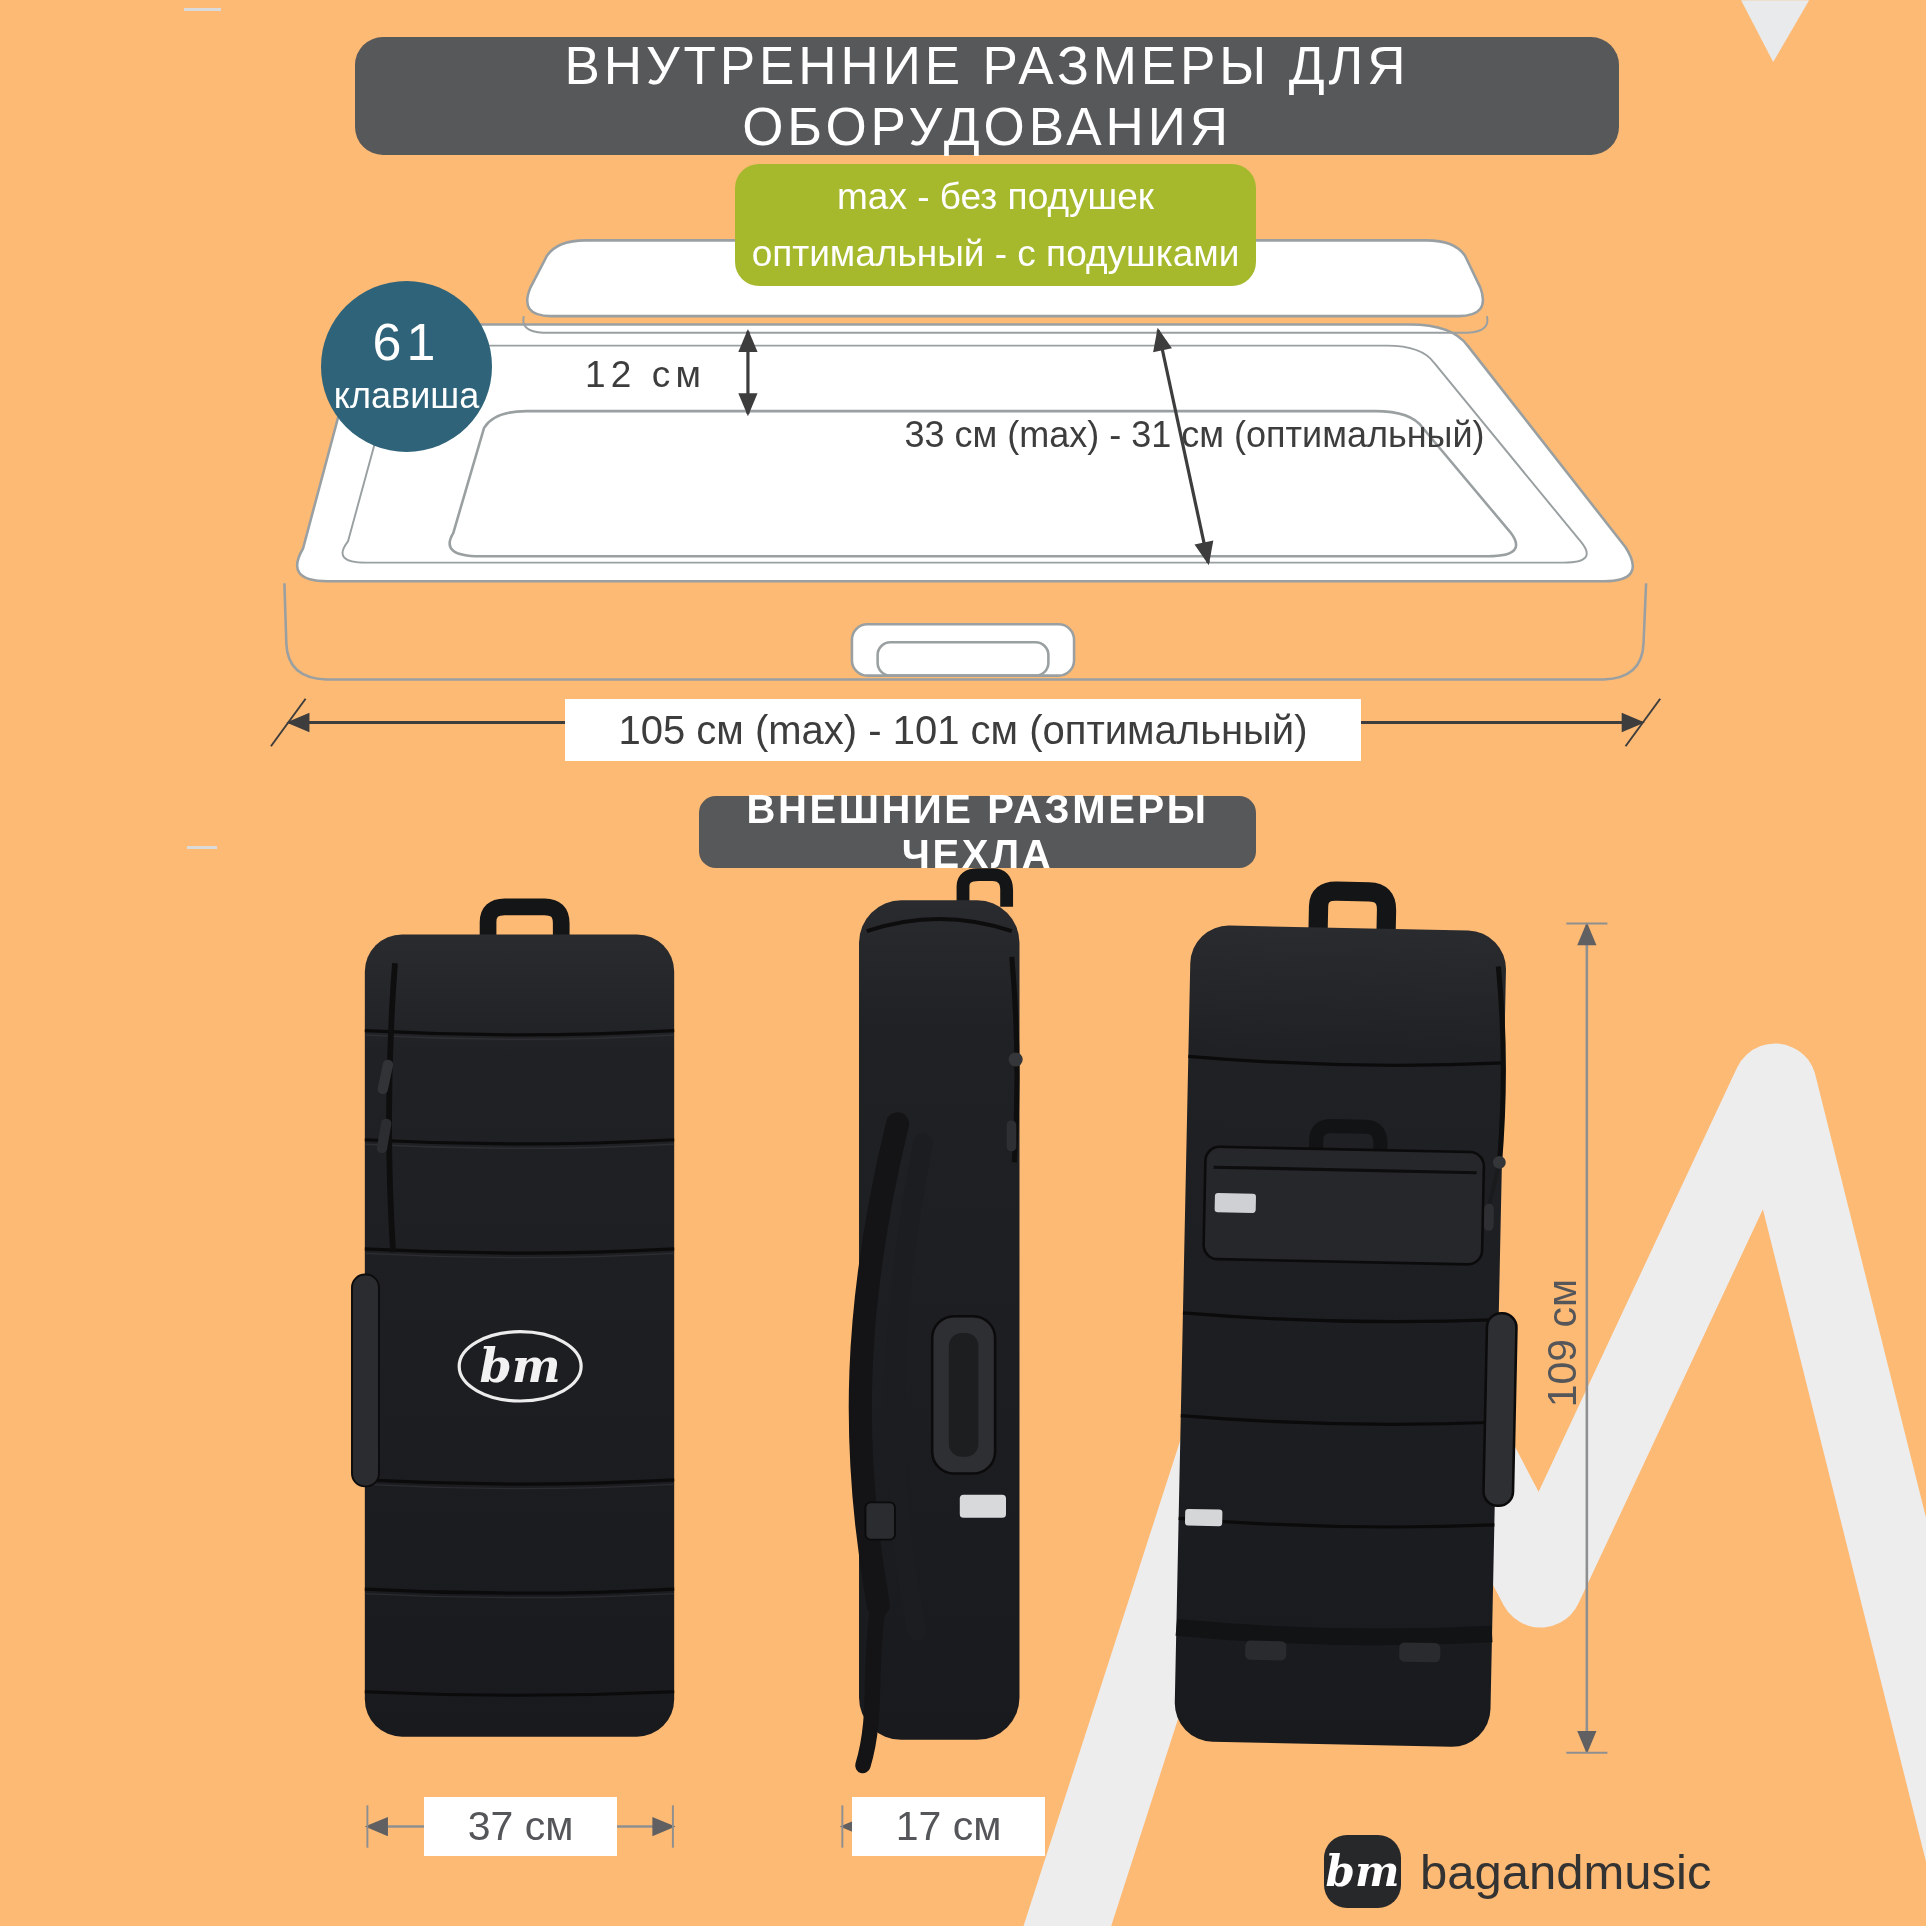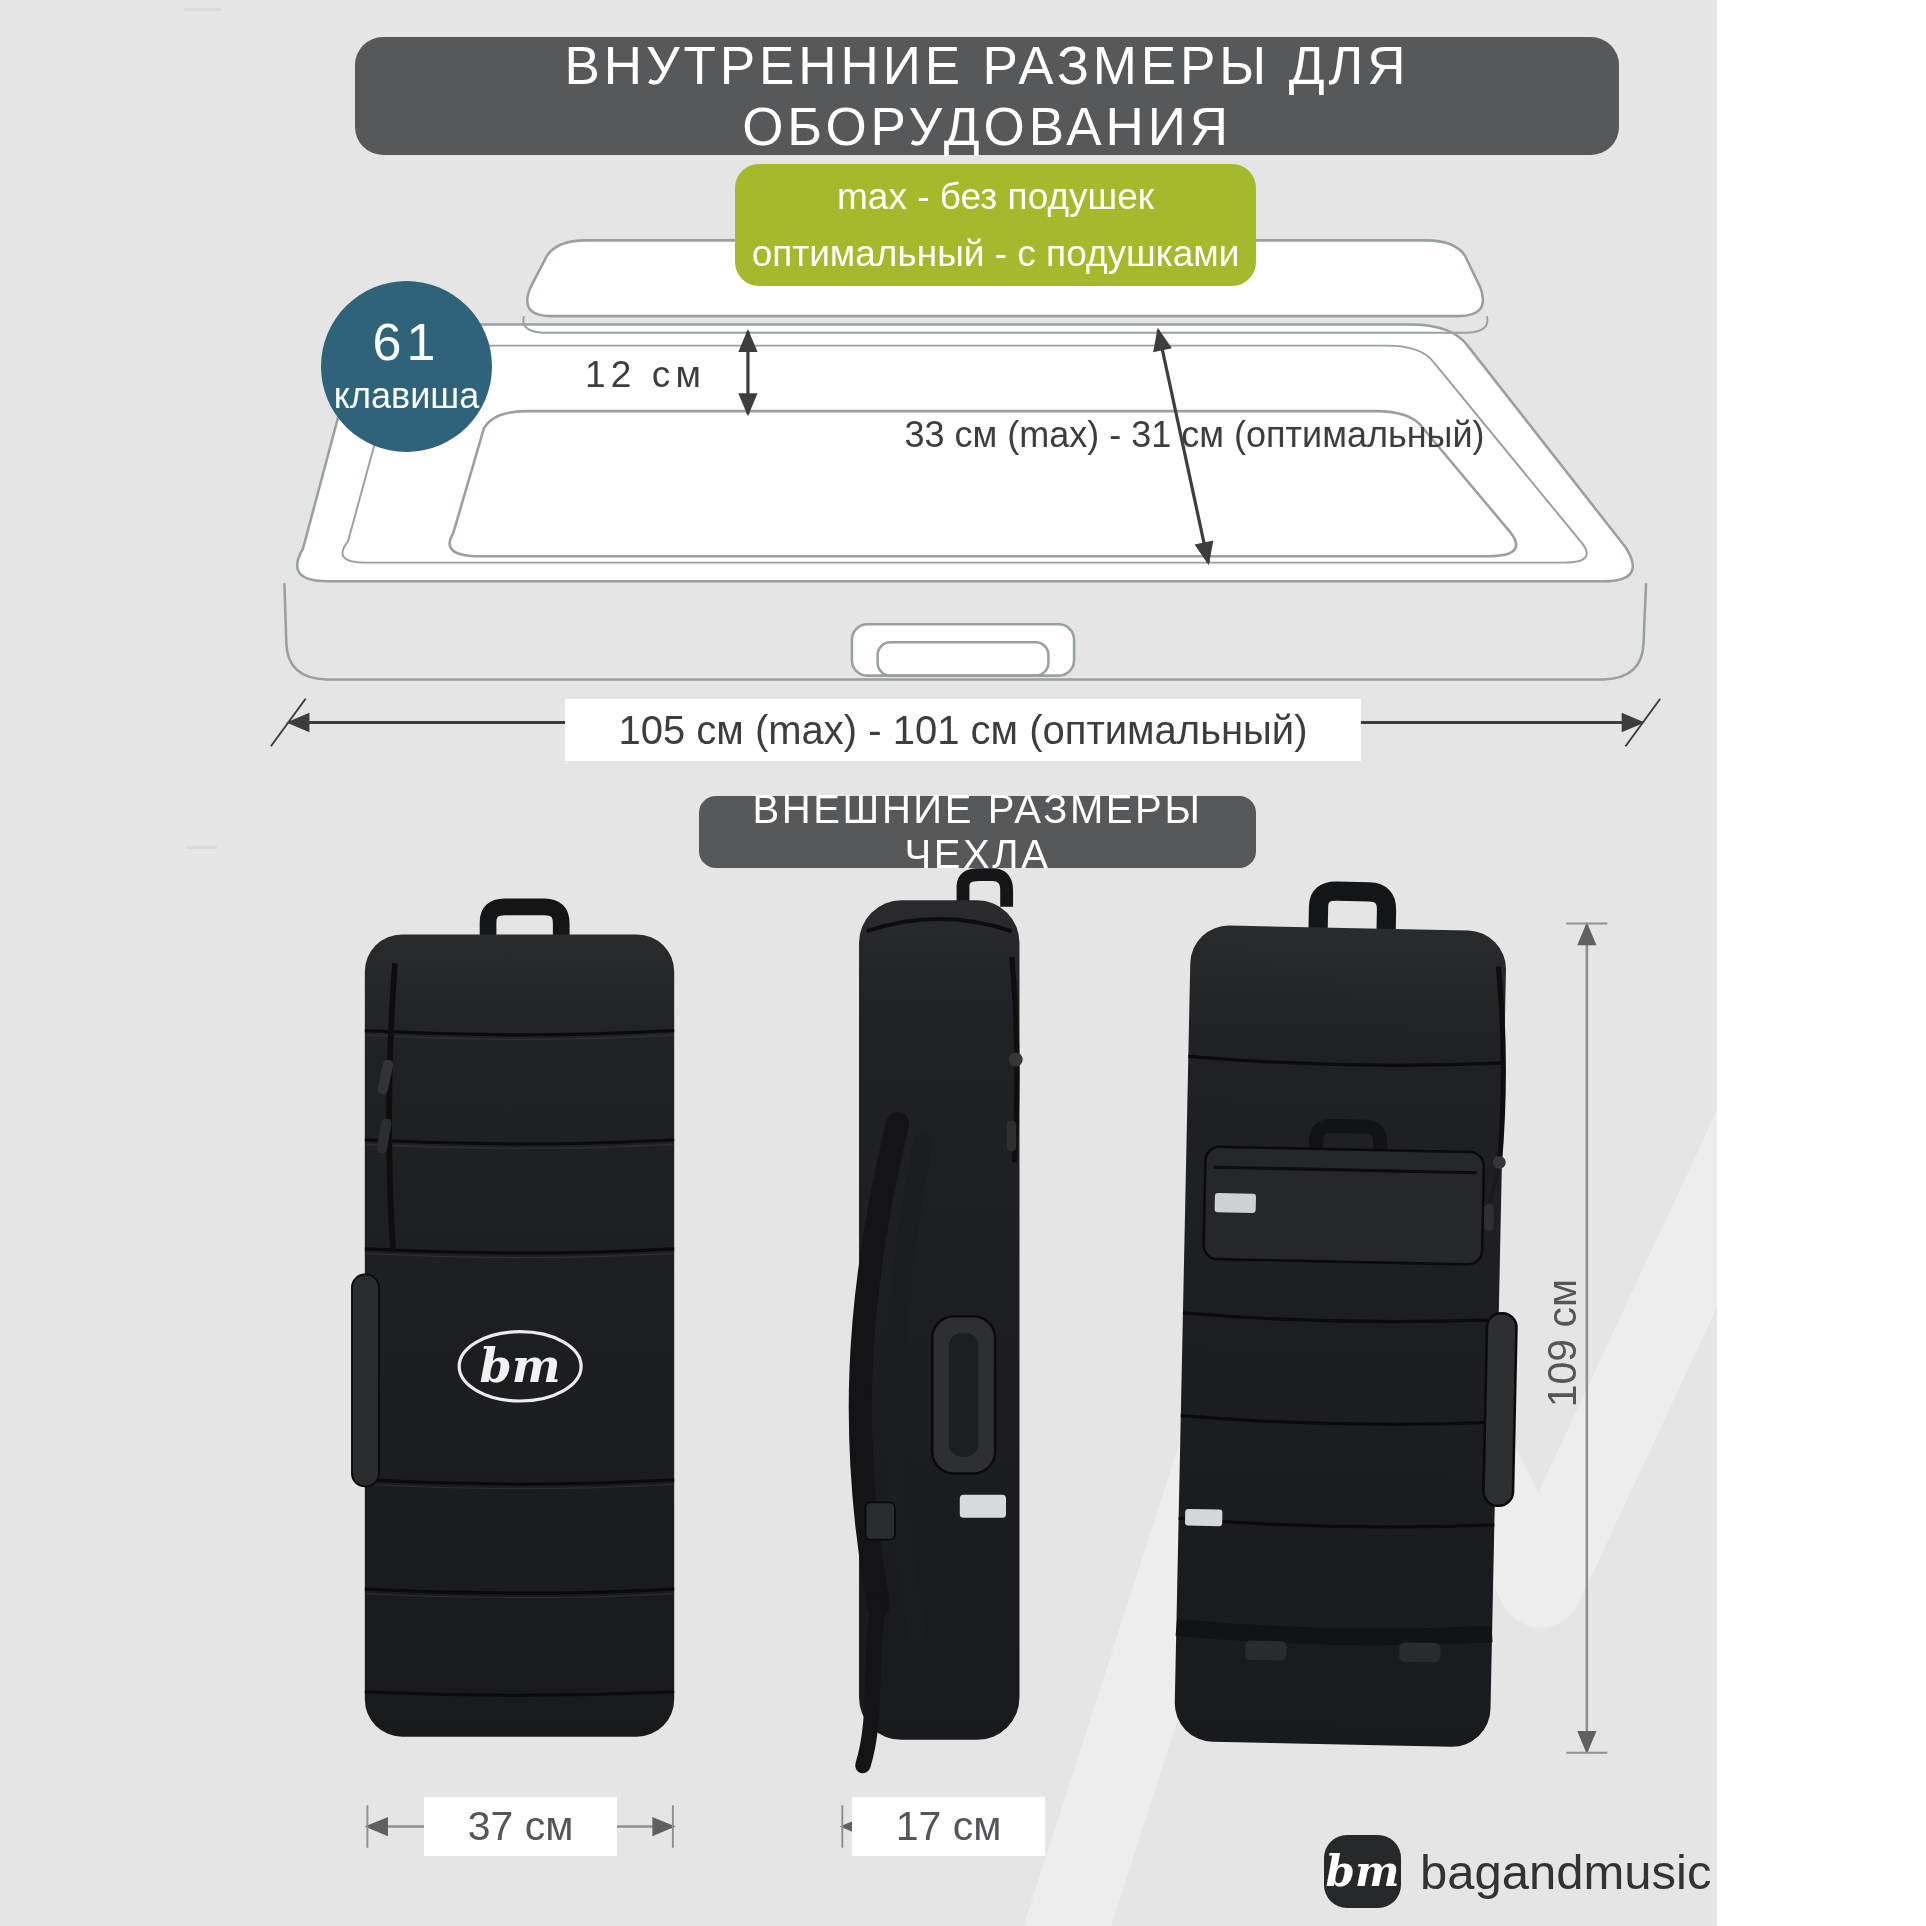--- a/index.html
+++ b/index.html
@@ -1,22 +1,22 @@
 <!DOCTYPE html>
 <html style="font-size:10.3px"><head>
 <meta charset="utf-8">
 <style>
   html,body { margin:0; padding:0; background:#ffffff; }
   body { font-family:"Liberation Sans", sans-serif; }
-  #canvas { position:relative; width:1717px; height:1926px; background:#e5e5e5; overflow:hidden; }
+  #canvas { position:relative; width:1926px; height:1926px; background:#fdba74; overflow:hidden; }
 
   
   .banner { position:absolute; background:#57585a; color:#ffffff; display:flex; align-items:center; justify-content:center; text-align:center; }
   #banner-inner { left:355px; top:37px; width:1264px; height:118px; border-radius:28px; font-size:53px; letter-spacing:3.9px; }
-  #banner-outer { left:699px; top:796px; width:557px; height:72px; border-radius:16.7px; font-size:40px; letter-spacing:2.6px; }
+  #banner-outer { left:699px; top:796px; width:557px; height:72px; border-radius:16.7px; font-size:40px; letter-spacing:2.6px;font-weight:bold; }
 
   
   #note { position:absolute; left:735px; top:164px; width:521px; height:122px; border-radius:24px; background:#a6b92d; color:#ffffff;
           display:flex; flex-direction:column; align-items:center; justify-content:center; font-size:37px; line-height:1.55; }
 
   
   #keys-badge { position:absolute; left:321px; top:281px; width:171px; height:171px; border-radius:50%; background:#2f6379; color:#ffffff;
                 display:flex; flex-direction:column; align-items:center; justify-content:center; }
   #keys-number { font-size:52px; letter-spacing:5.1px; line-height:1; }
   #keys-label  { font-size:36px; margin-top:6.4px; }

